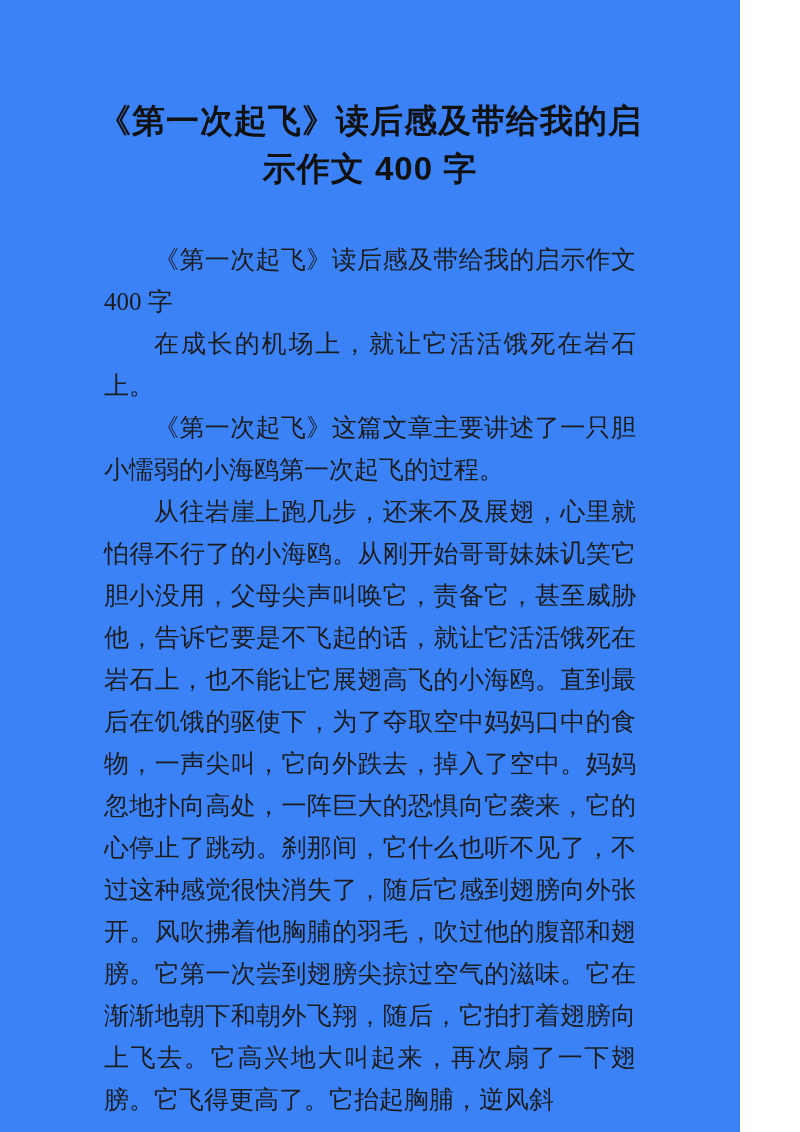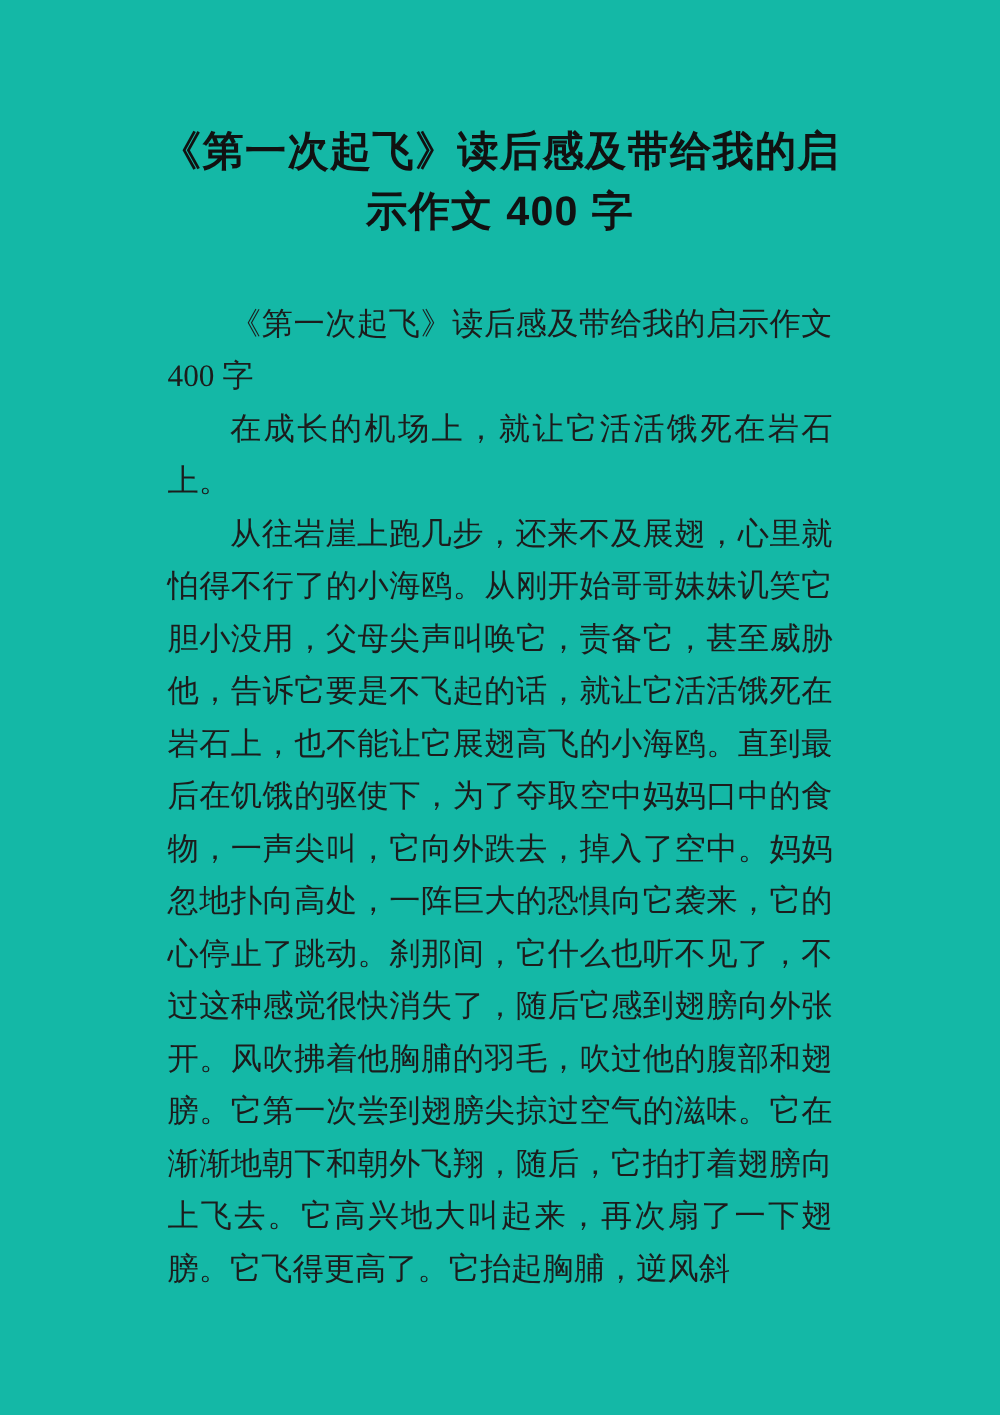--- a/index.html
+++ b/index.html
@@ -2,23 +2,23 @@
 <html><head>
 <meta charset="utf-8">
 <style>
   html, body {
     margin: 0;
     padding: 0;
     background: #ffffff;
   }
   .page {
     position: relative;
-    width: 800px;
+    width: 740px;
     height: 1132px;
-    background: #14b8a6;
+    background: #3b82f6;
     overflow: hidden;
     box-sizing: border-box;
     color: #1c1c1c;
   }
   .doc-title {
     margin: 97px auto 0 auto;
     width: 560px;
     text-align: center;
     font-family: "Liberation Sans", "DejaVu Sans", sans-serif;
     font-weight: bold;
@@ -43,15 +43,16 @@
 </style>
 </head>
 <body>
 
 <div class="page">
   <h1 class="doc-title">《第一次起飞》读后感及带给我的启示作文 400 字</h1>
 
   <div class="doc-body">
     <p class="para">《第一次起飞》读后感及带给我的启示作文 400 字</p>
     <p class="para">在成长的机场上，就让它活活饿死在岩石上。</p>
+    <p class="para">《第一次起飞》这篇文章主要讲述了一只胆小懦弱的小海鸥第一次起飞的过程。</p>
     <p class="para">从往岩崖上跑几步，还来不及展翅，心里就怕得不行了的小海鸥。从刚开始哥哥妹妹讥笑它胆小没用，父母尖声叫唤它，责备它，甚至威胁他，告诉它要是不飞起的话，就让它活活饿死在岩石上，也不能让它展翅高飞的小海鸥。直到最后在饥饿的驱使下，为了夺取空中妈妈口中的食物，一声尖叫，它向外跌去，掉入了空中。妈妈忽地扑向高处，一阵巨大的恐惧向它袭来，它的心停止了跳动。刹那间，它什么也听不见了，不过这种感觉很快消失了，随后它感到翅膀向外张开。风吹拂着他胸脯的羽毛，吹过他的腹部和翅膀。它第一次尝到翅膀尖掠过空气的滋味。它在渐渐地朝下和朝外飞翔，随后，它拍打着翅膀向上飞去。它高兴地大叫起来，再次扇了一下翅膀。它飞得更高了。它抬起胸脯，逆风斜</p>
   </div>
 </div>
 
 </body></html>

